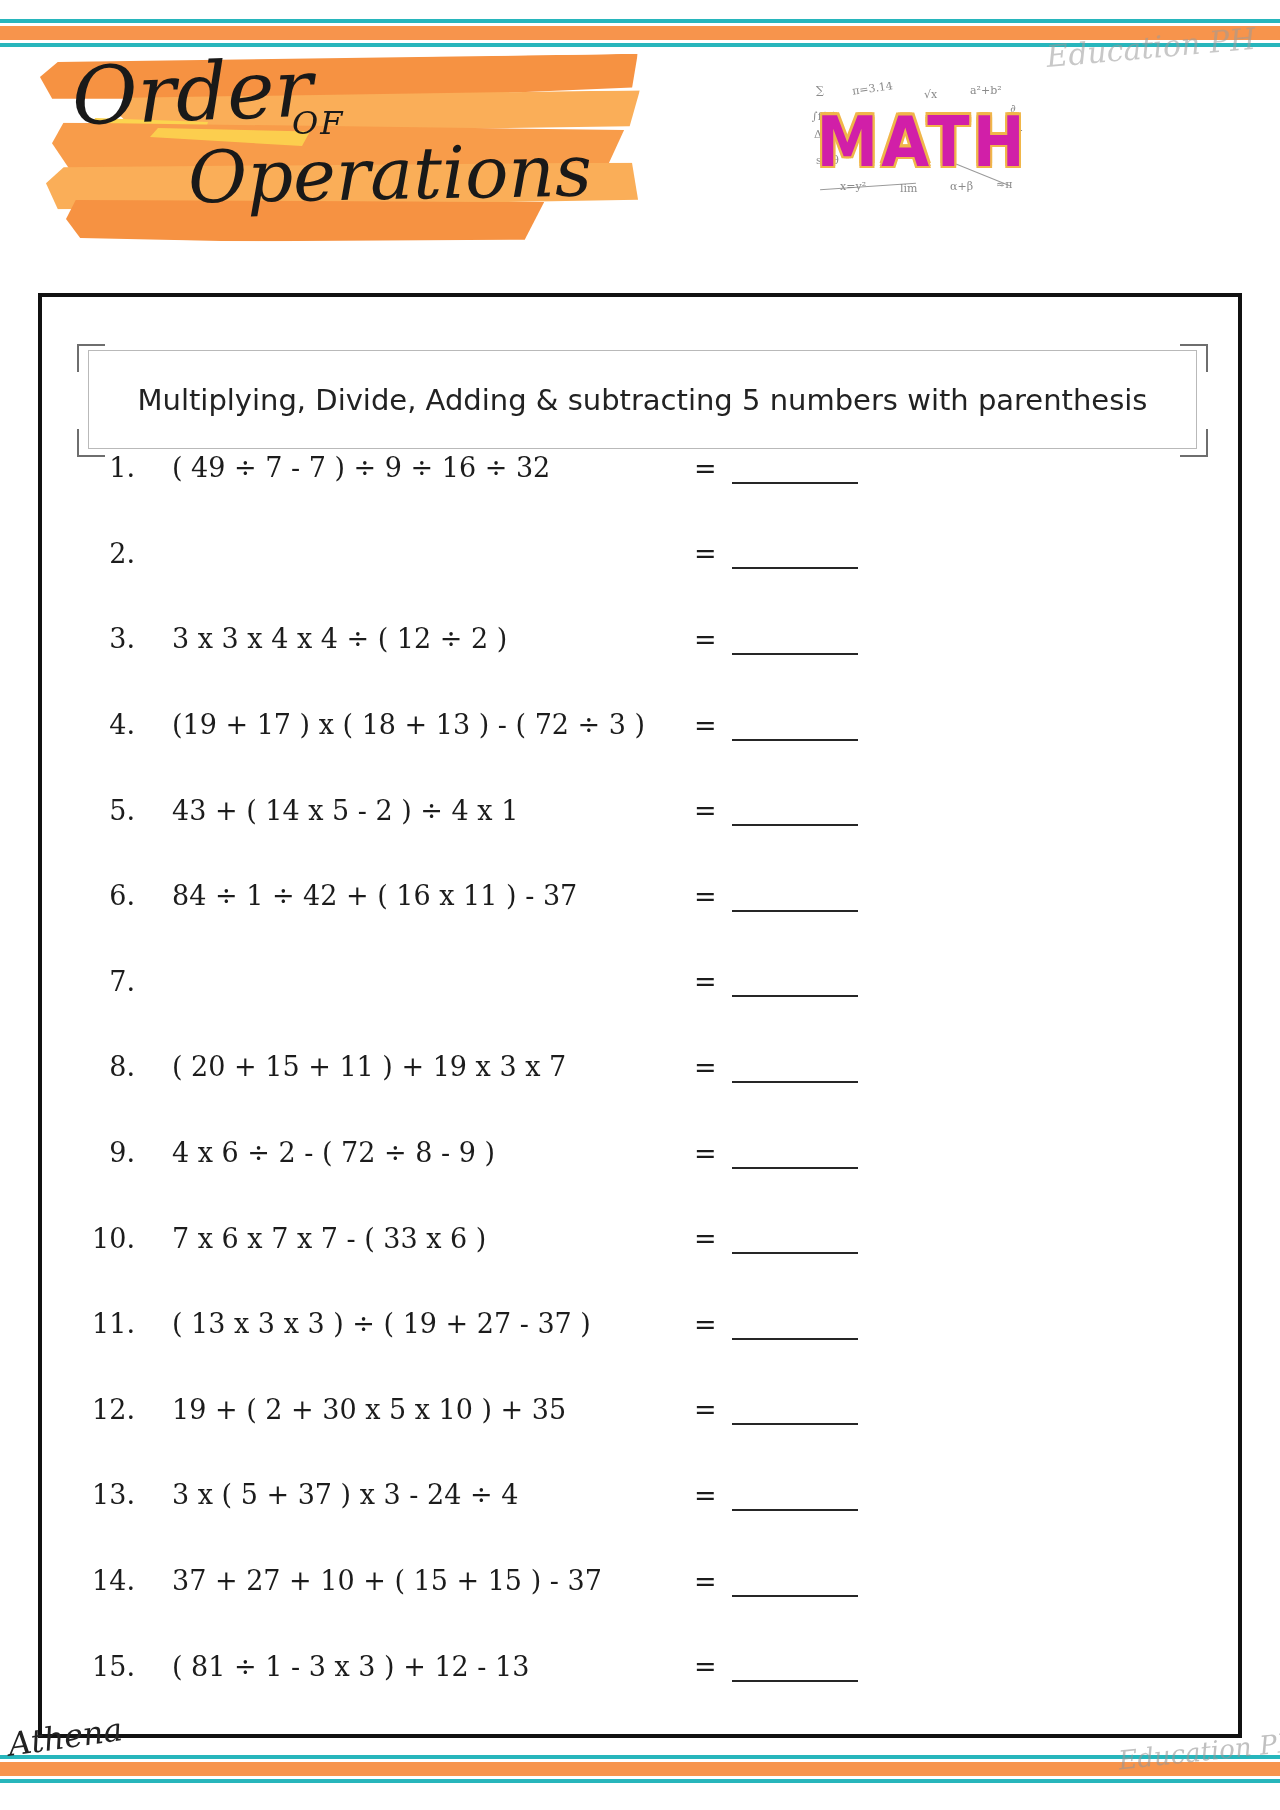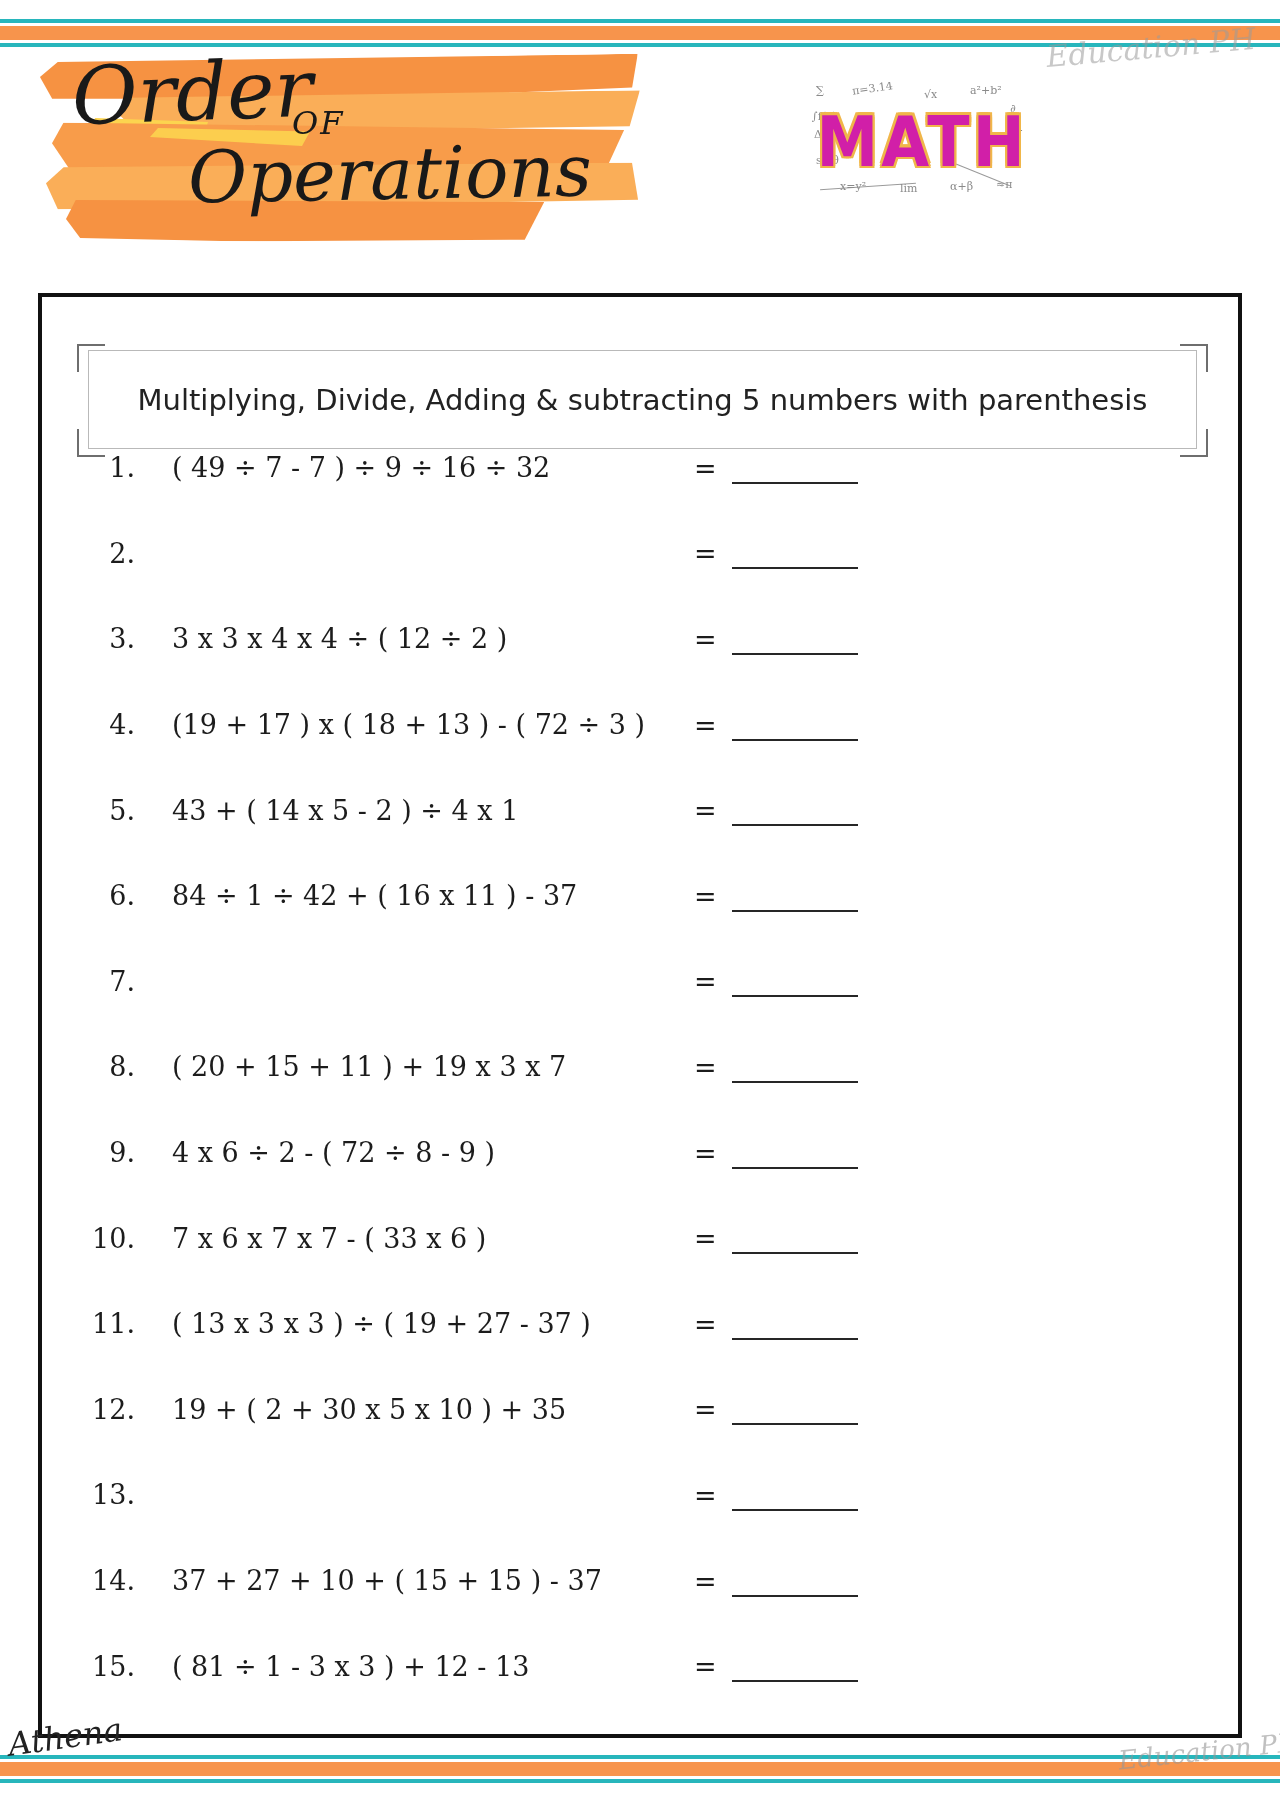--- a/index.html
+++ b/index.html
@@ -206,20 +206,21 @@
 
   <div class="row">
     <span class="num">12.</span>
     <span class="expr">19 + ( 2 + 30 x 5 x 10 ) + 35</span>
     <span class="eq">=</span>
     <span class="blank"></span>
   </div>
 
   <div class="row">
     <span class="num">13.</span>
+    <span class="expr">3 x ( 5 + 37 ) x 3 - 24 ÷ 4</span>
     <span class="eq">=</span>
     <span class="blank"></span>
   </div>
 
   <div class="row">
     <span class="num">14.</span>
     <span class="expr">37 + 27 + 10 + ( 15 + 15 ) - 37</span>
     <span class="eq">=</span>
     <span class="blank"></span>
   </div>

